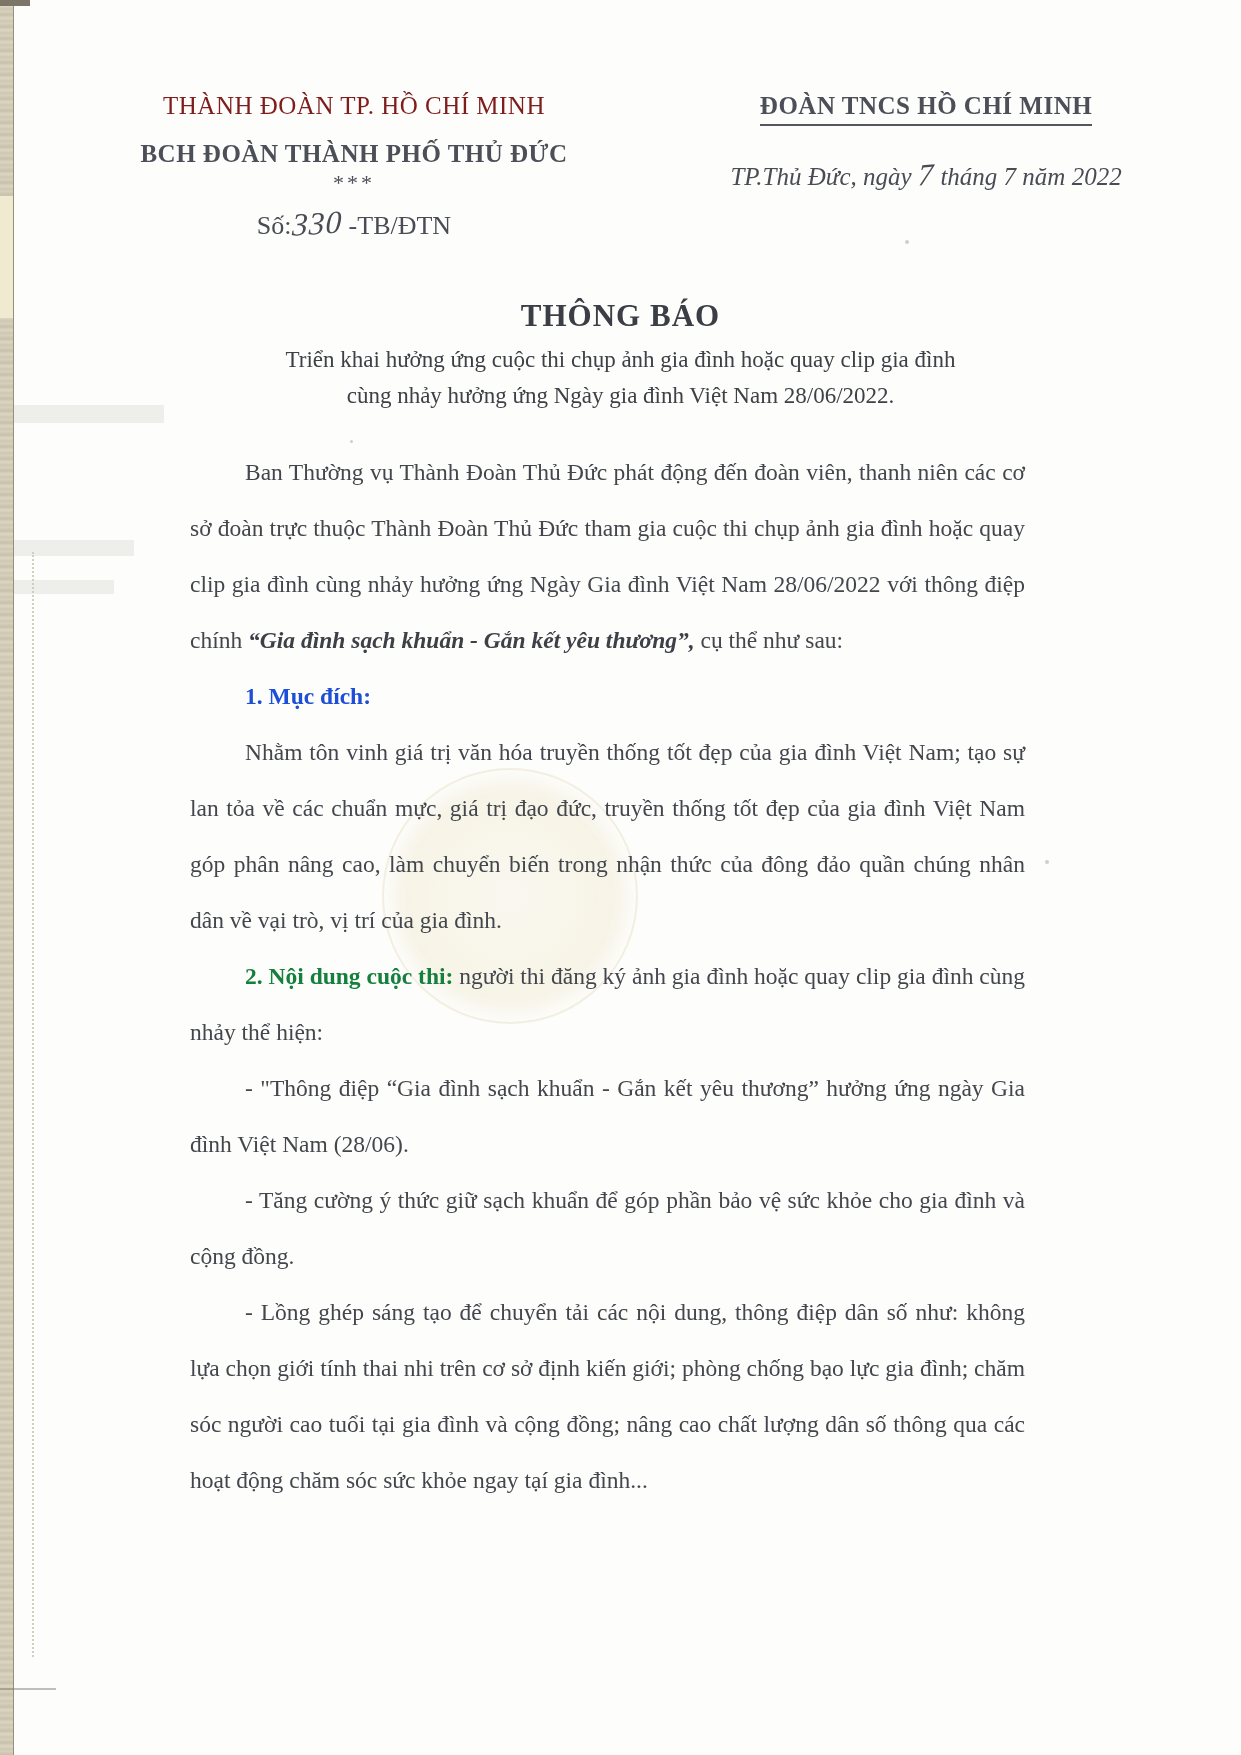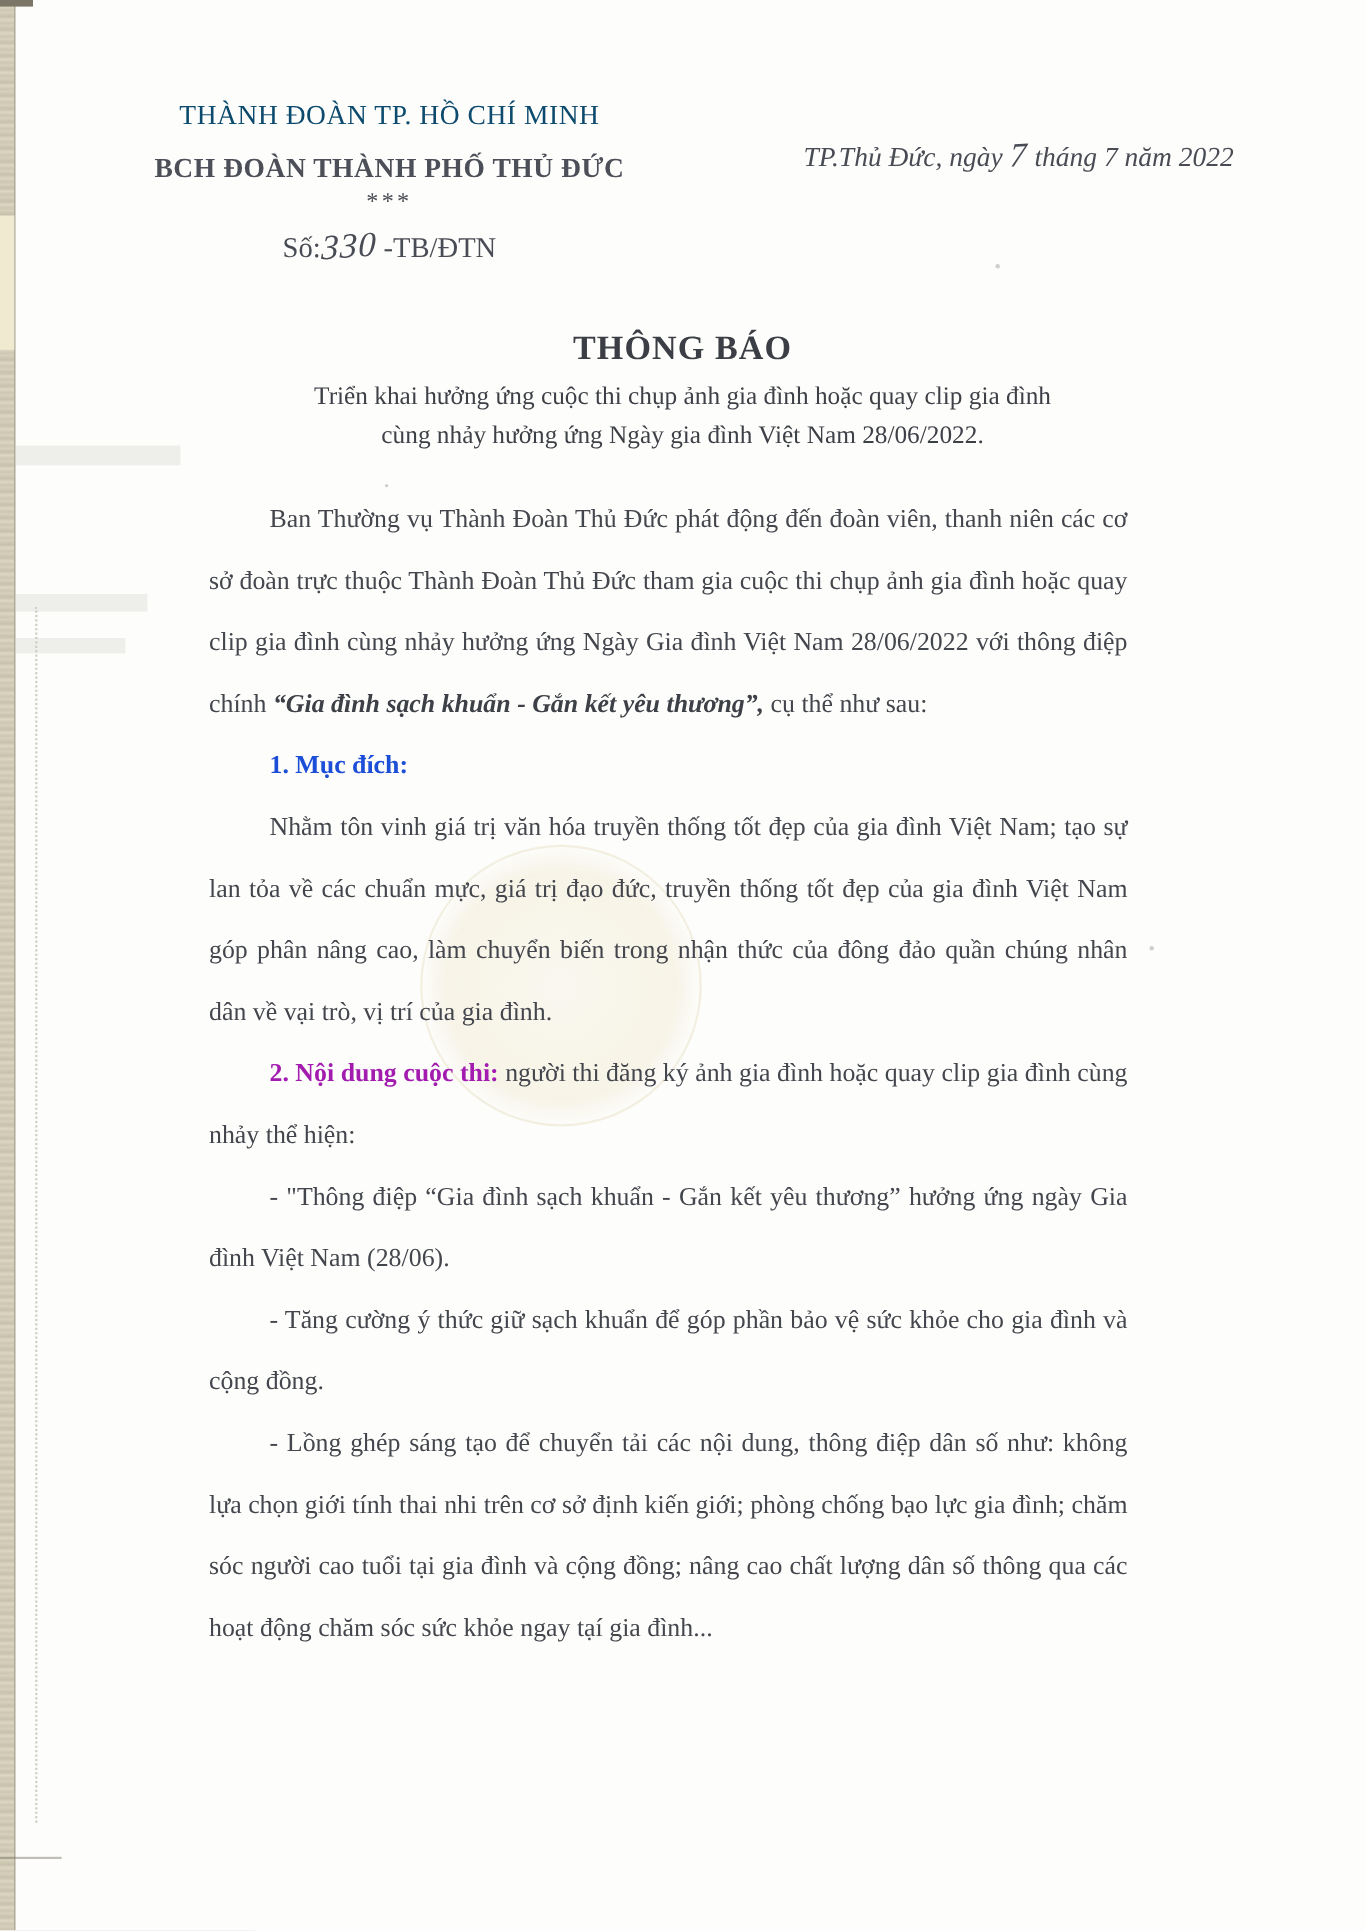--- a/index.html
+++ b/index.html
@@ -44,21 +44,21 @@
     position:absolute;left:382px;top:768px;width:252px;height:252px;
     border-radius:50%;
     background:radial-gradient(circle, rgba(243,236,214,0.30) 0%, rgba(238,230,203,0.42) 58%, rgba(238,230,203,0.0) 72%);
     border:2px solid rgba(231,222,192,0.45);
   }
 
   
   .header{display:flex;justify-content:space-between;padding:92px 90px 0 118px;}
   .header-left{width:472px;text-align:center;}
   .header-right{width:450px;text-align:center;}
-  .org-parent{font-size:25px;letter-spacing:.5px;color:#0c4a6e;}
+  .org-parent{font-size:25px;letter-spacing:.5px;color:#7f1d1d;}
   .org-unit{font-size:25px;font-weight:bold;letter-spacing:.5px;color:#4c4e58;margin-top:20px;}
   .stars{font-size:22px;letter-spacing:3px;color:#4c4e58;margin-top:2px;}
   .doc-number{font-size:26px;margin-top:10px;color:#4a4c55;}
   .org-title{
     display:inline-block;font-size:25px;font-weight:bold;letter-spacing:.5px;
     color:#4c4e58;border-bottom:2px solid #55575f;padding-bottom:4px;
   }
   .place-date{font-size:25px;font-style:italic;margin-top:32px;color:#4a4c55;}
   .handwritten{
     display:inline-block;font-style:italic;font-size:1.22em;
@@ -71,21 +71,21 @@
   .subject{font-size:23px;font-weight:normal;line-height:36px;margin-top:8px;color:#3e4047;}
 
   
   .body-text{
     position:relative;
     margin:30px 90px 0 190px;width:835px;
     font-size:23.5px;line-height:56px;text-align:justify;color:#44464d;
   }
   .body-text p{margin:0;text-indent:55px;}
   .msg{font-weight:bold;font-style:italic;color:#3e4047;}
-  .heading-inline{font-weight:bold;color:#a21caf;margin-top:31px;}
+  .heading-inline{font-weight:bold;color:#15803d;margin-top:31px;}
   p.heading{font-weight:bold;color:#1d4ed8;}
 </style>
 </head>
 <body>
 
 <div class="page">
 
   <div class="scan-strip"></div>
   <div class="scan-strip-light"></div>
   <div class="scan-strip-dark-top"></div>
@@ -104,20 +104,23 @@
     <div class="header-left">
       <div class="org-parent">THÀNH ĐOÀN TP. HỒ CHÍ MINH</div>
       <div class="org-unit">BCH ĐOÀN THÀNH PHỐ THỦ ĐỨC</div>
       <div class="stars">***</div>
       <div class="doc-number">
         <span>Số:</span><span class="handwritten">330</span>
         <span>-TB/ĐTN</span>
       </div>
     </div>
     <div class="header-right">
+      <div>
+        <span class="org-title">ĐOÀN TNCS HỒ CHÍ MINH</span>
+      </div>
       <div class="place-date">
         <span>TP.Thủ Đức, ngày </span><span class="handwritten">7</span><span> tháng 7 năm 2022</span>
       </div>
     </div>
   </div>
 
   <div class="title-block">
     <div class="doc-type">THÔNG BÁO</div>
     <div class="subject">
       <div>Triển khai hưởng ứng cuộc thi chụp ảnh gia đình hoặc quay clip gia đình</div>

